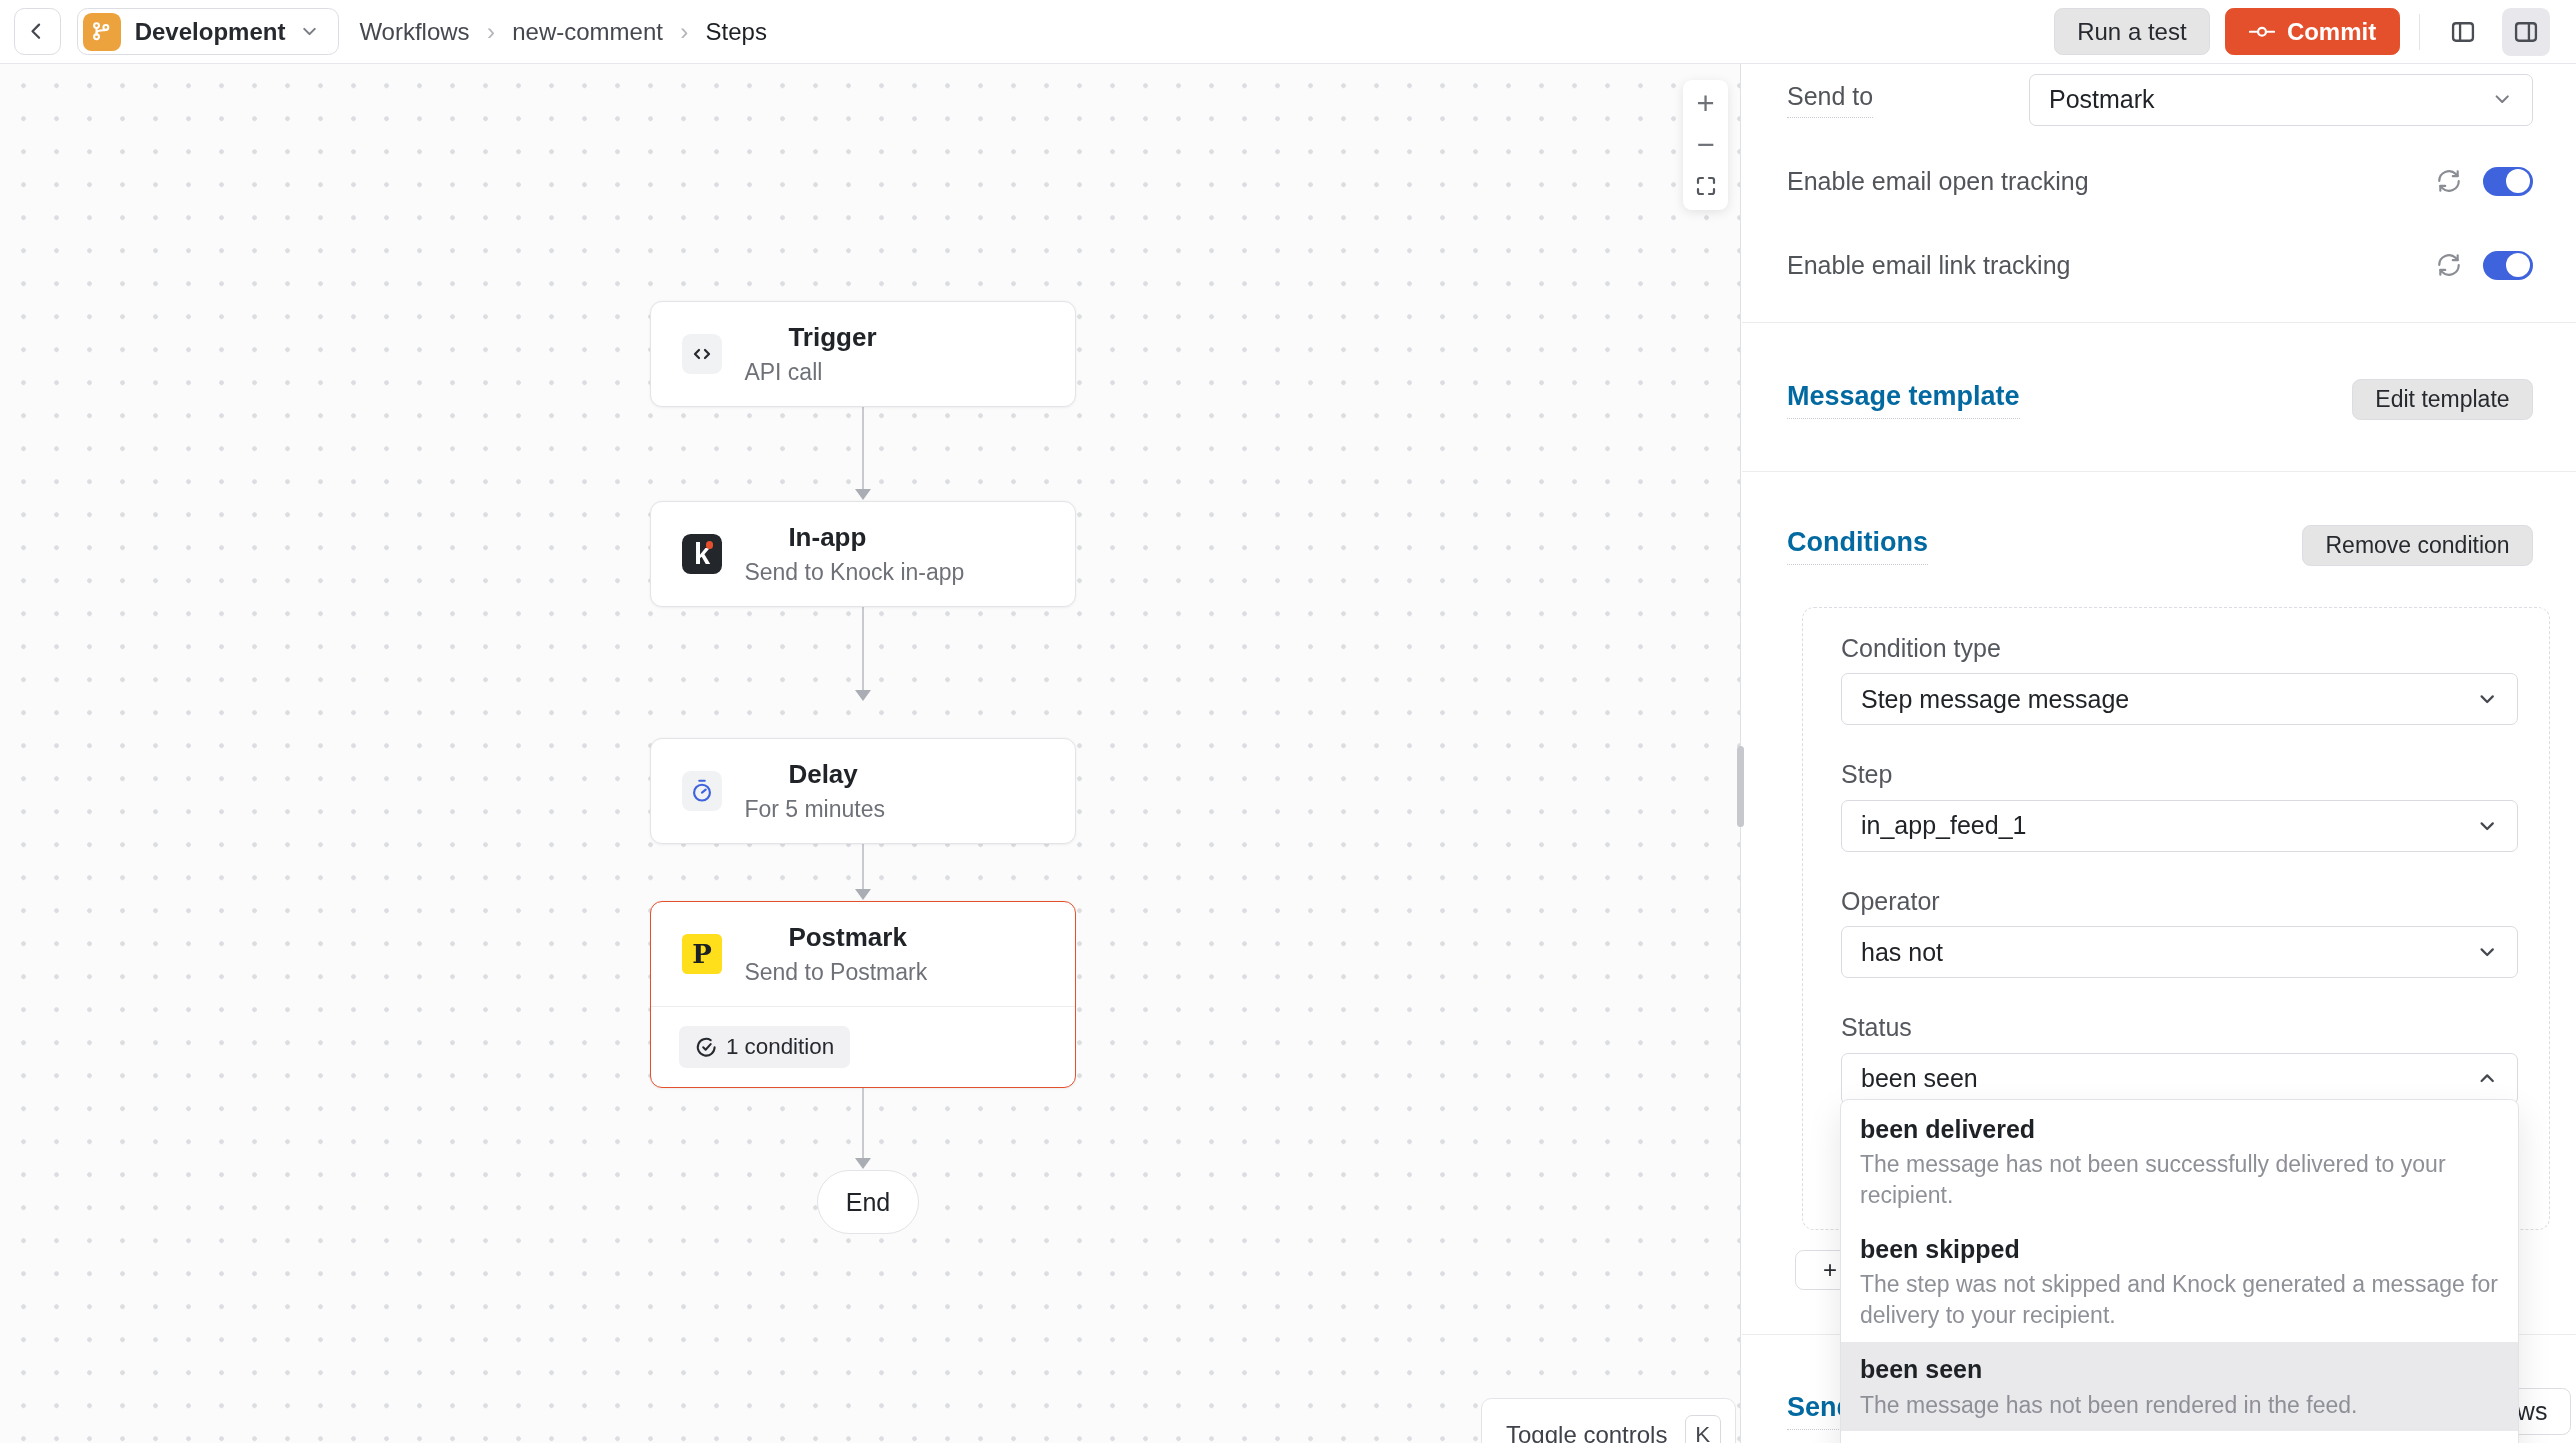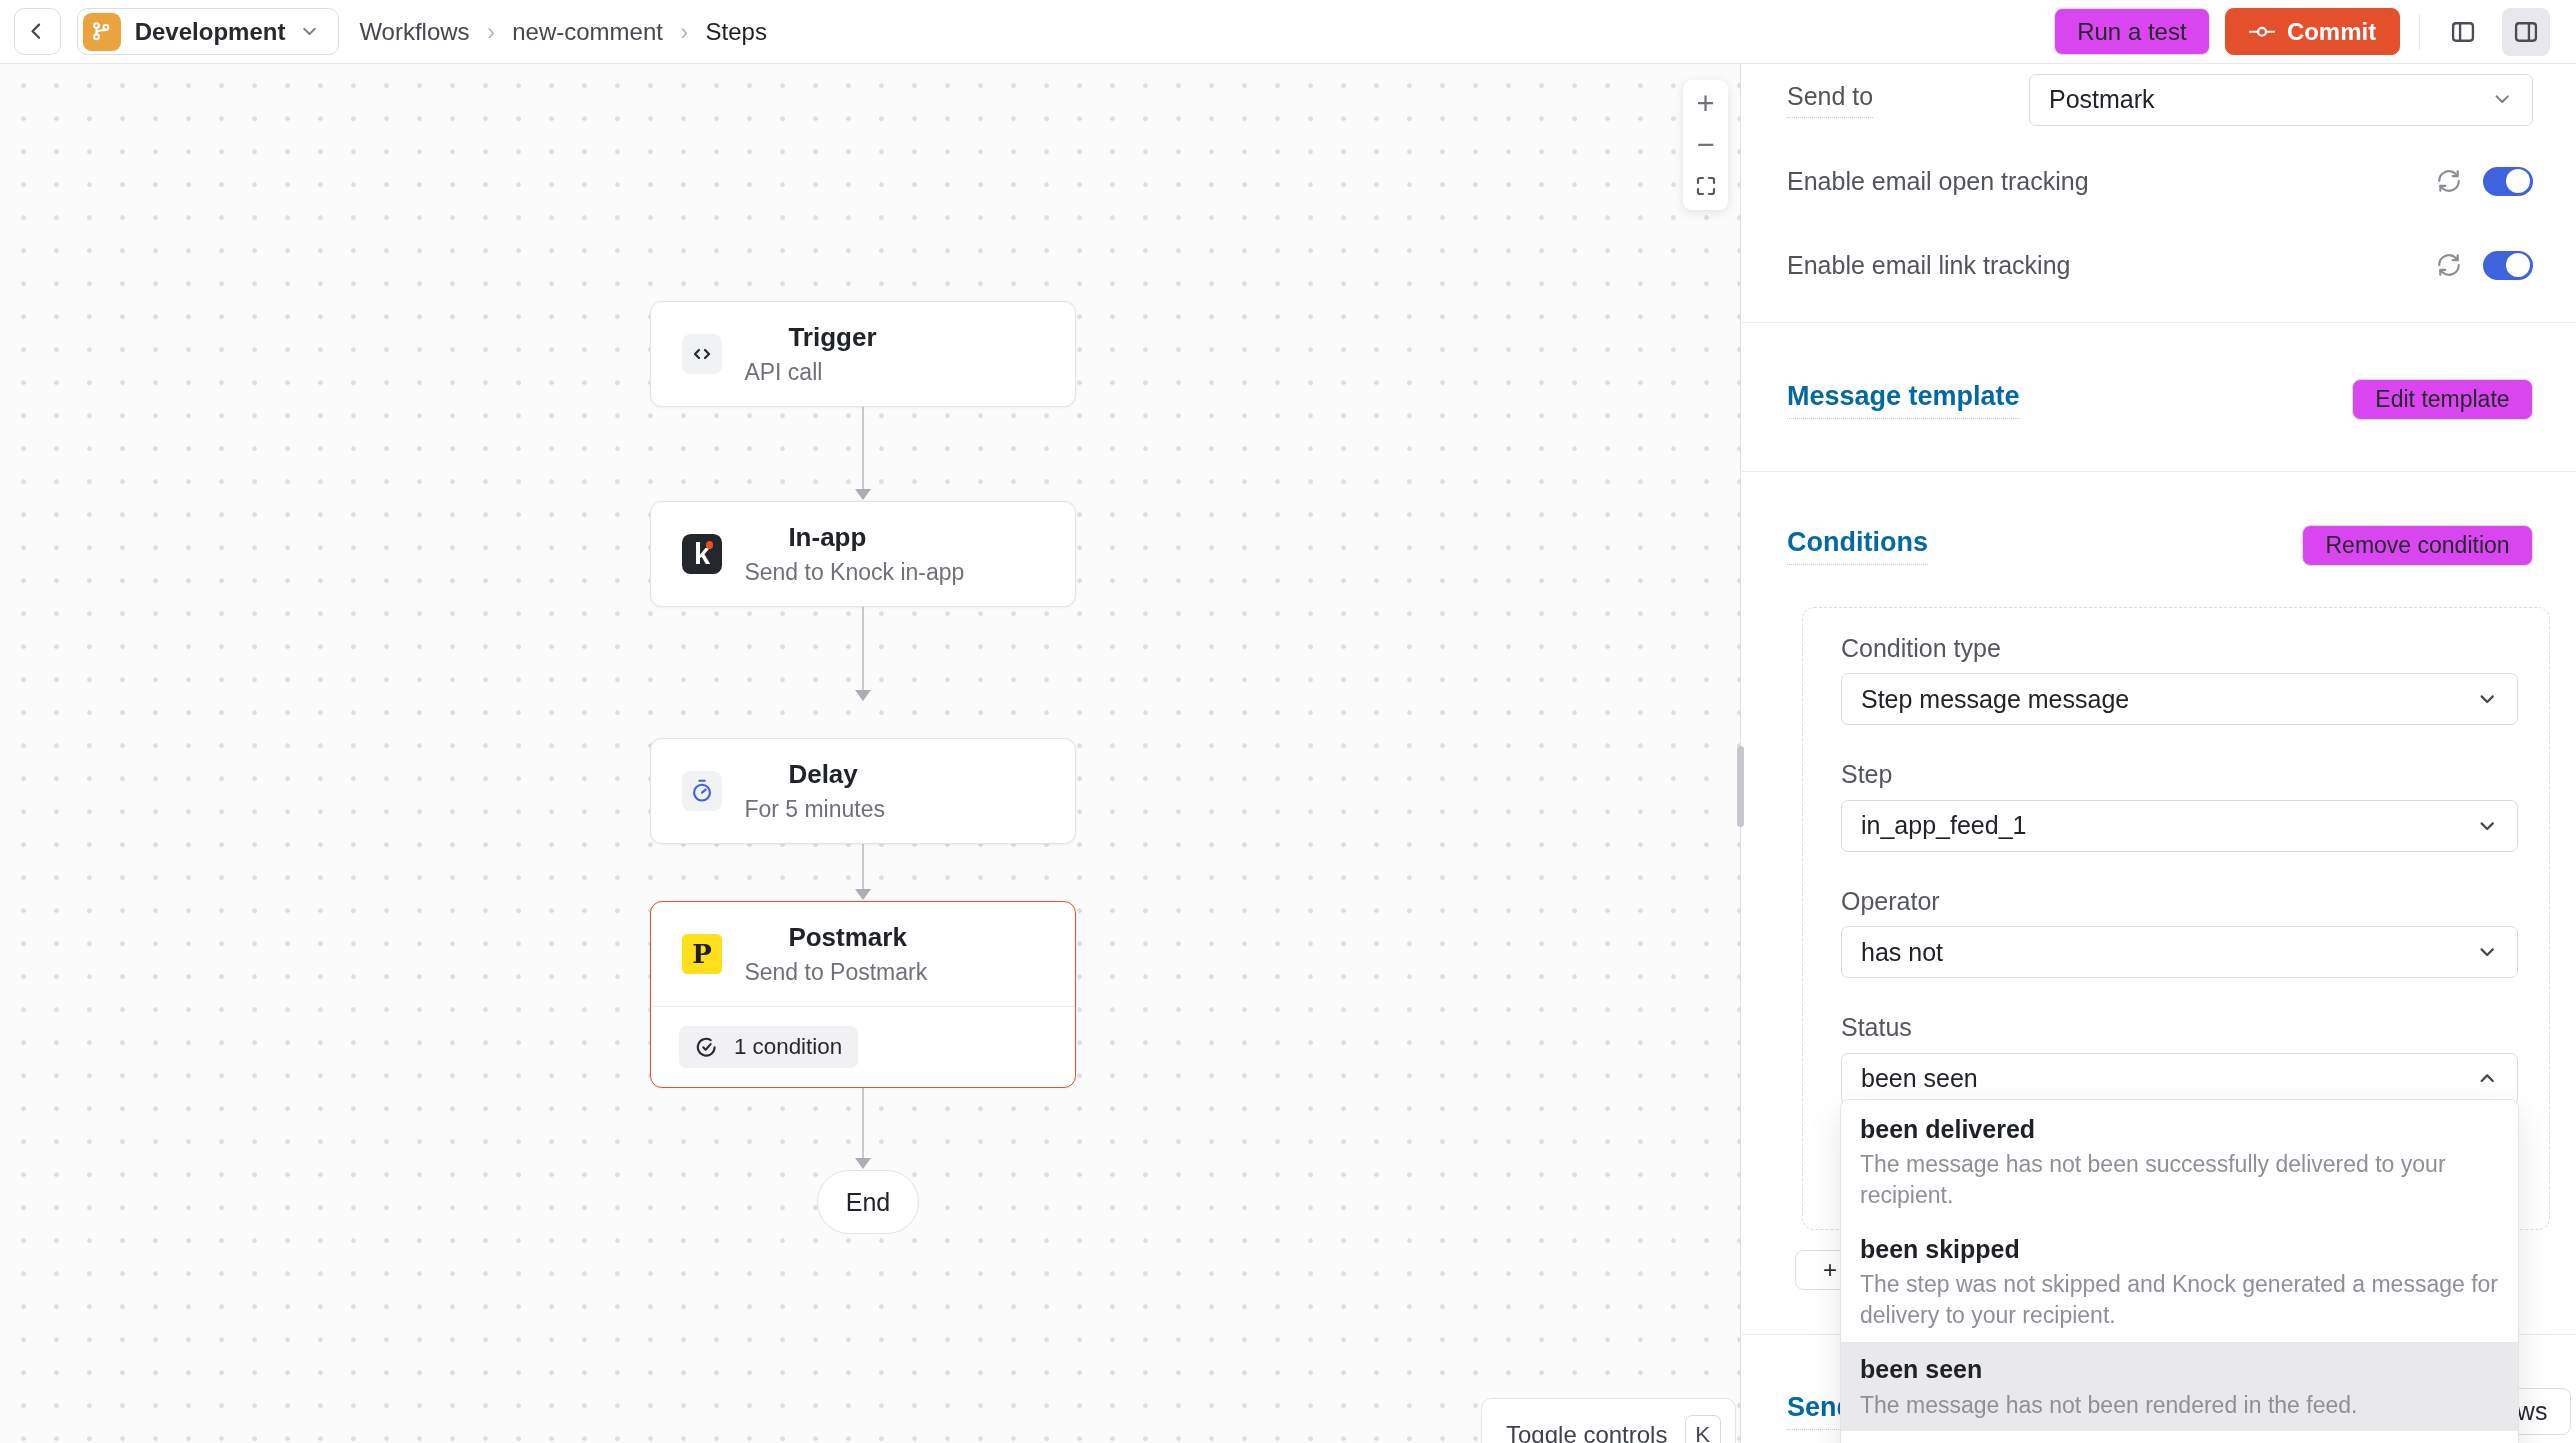--- a/index.html
+++ b/index.html
@@ -29,21 +29,21 @@
     display:flex; align-items:center; justify-content:center;
   }
   .env-label { font-size:24px; font-weight:700; color:#26292E; }
   .crumbs { display:flex; align-items:center; gap:17.3px; margin-left:5.2px; font-size:24px; }
   .crumb { color:#45484F; }
   .crumb.last { color:#1C2024; }
   .crumb-sep { color:#B3B5BB; font-size:24px; }
   .tb-spacer { flex:1; }
   .btn {
     height:47px; display:inline-flex; align-items:center; justify-content:center;
-    padding:0 22.4px; border:0.9px solid #DCDDE2; border-radius:8.6px; background:#d946ef;
+    padding:0 22.4px; border:0.9px solid #DCDDE2; border-radius:8.6px; background:#e5e5e5;
     font-size:24px; color:#26292E; cursor:pointer; white-space:nowrap;
   }
   .btn-commit { background:#E5502C; border-color:#E5502C; color:#fff; gap:12px; font-weight:700; }
   .tb-divider { width:0.9px; height:36px; background:#E3E4E8; margin:0 3.5px; }
   .tb-icon-btn {
     width:48px; height:48px; border:none; background:transparent; border-radius:8.6px;
     display:flex; align-items:center; justify-content:center; cursor:pointer;
   }
   .tb-icon-btn.active { background:#E8E8EC; }
 
@@ -68,21 +68,21 @@
   .nicon.dark { background:#23272B; position:relative; }
   .nicon.dark .kglyph { color:#fff; font-size:29px; font-weight:700; line-height:1; }
   .nicon.dark .kdot { position:absolute; top:7px; right:8.6px; width:7.8px; height:7.8px;
     border-radius:50%; background:#E5502C; }
   .nicon.yellow { background:#FFDE1B; border-radius:5.2px; }
   .nicon.yellow span { font-family:"DejaVu Serif", serif; font-weight:700; font-size:26px; color:#1C2024; }
   .ntext { display:flex; flex-direction:column; gap:6px; }
   .node-title { font-size:26px; font-weight:700; color:#202327;margin-left:44px; }
   .node-sub { font-size:23px; color:#6E7177; }
   .node-footer { border-top:0.9px solid #ECEDEF; padding:19px 28px; }
-  .cond-badge { display:inline-flex; align-items:center; gap:17px; background:#F1F1F4;
+  .cond-badge { display:inline-flex; align-items:center; gap:9px; background:#F1F1F4;
     border-radius:7px; padding:7.8px 15.5px; font-size:22.4px; color:#26292E; }
   .end-node {
     position:absolute; left:817px; top:1106px; width:102px; height:64px;
     background:#fff; border:0.9px solid #E3E4E8; border-radius:35px;
     display:flex; align-items:center; justify-content:center;
     font-size:25px; color:#202327; cursor:pointer;
   }
   .edge { position:absolute; left:862px; width:1.7px; background:#C8CACF; }
   .edge-arrow { position:absolute; left:855px; width:0; height:0;
     border-left:8.6px solid transparent; border-right:8.6px solid transparent;

